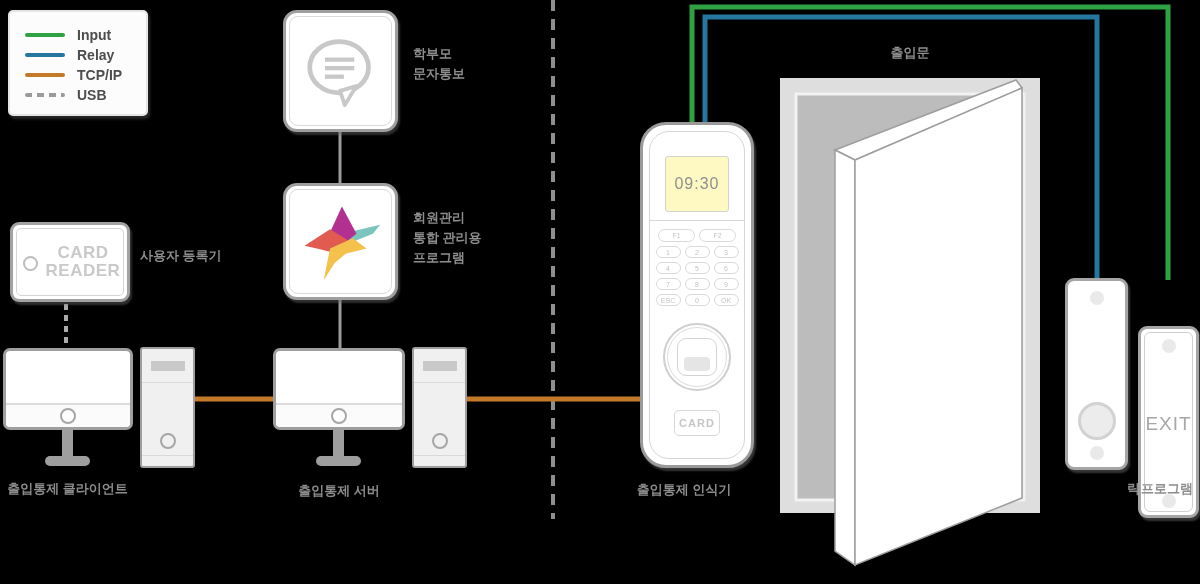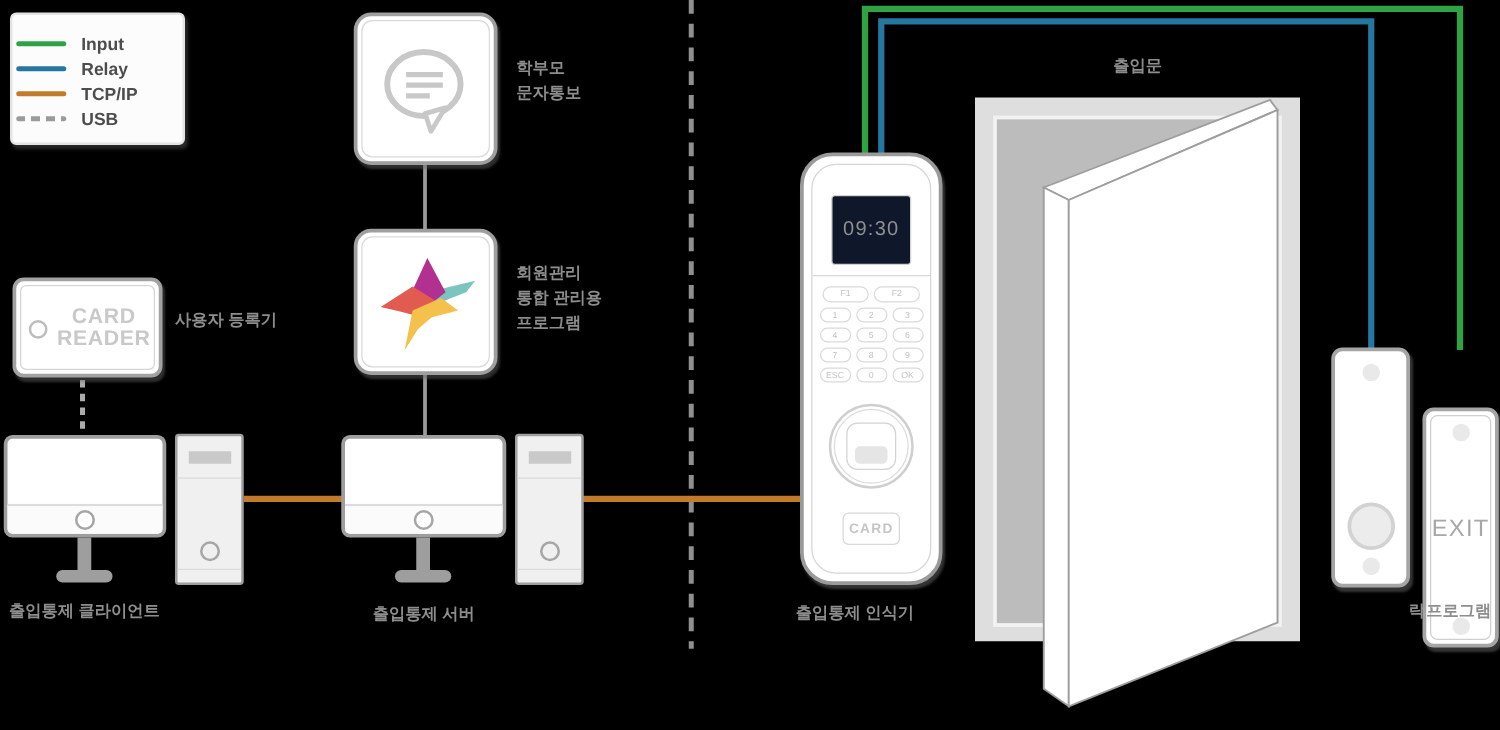--- a/index.html
+++ b/index.html
@@ -14,21 +14,21 @@
   #wiring{left:0;top:0;}
   .lg-input{stroke:var(--input-green,#2fa344);}
   .lg-relay{stroke:var(--relay-blue,#26779f);}
   .lg-tcpip{stroke:var(--tcpip-orange,#c47a2b);}
   .lg-gray{stroke:#9b9b9b;}
 
   
   .legend{
     left:8px;top:10px;width:140px;height:106px;background:#fcfcfc;
     border:2px solid #e4e4e4;border-radius:5px;box-sizing:border-box;
-    padding:13px 0 0 3px;box-shadow:2px 3px 3px rgba(90,90,90,.45);
+    padding:13px 0 0 15px;box-shadow:2px 3px 3px rgba(90,90,90,.45);
   }
   .legend-row{display:flex;align-items:center;height:20px;}
   .swatch{width:40px;height:4px;border-radius:2px;flex:0 0 auto;}
   .sw-input{background:var(--input-green,#2fa344);}
   .sw-relay{background:var(--relay-blue,#26779f);}
   .sw-tcpip{background:var(--tcpip-orange,#c47a2b);}
   .sw-usb{background:repeating-linear-gradient(90deg,var(--usb-gray,#9b9b9b) 0 7px,transparent 7px 12px);}
   .legend-label{margin-left:12px;font-size:14px;font-weight:bold;color:#4d4d4d;}
 
   
@@ -65,21 +65,21 @@
   .t-line2{position:absolute;bottom:10px;left:0;right:0;border-top:1px solid #dadada;}
   .t-btn{position:absolute;top:84px;left:50%;transform:translateX(-50%);
     width:12px;height:12px;border:2px solid #a6a6a6;border-radius:50%;background:#f0f0f0;}
 
   
   .reader{left:640px;top:122px;width:114px;height:346px;background:#fff;
     border:3px solid #9a9a9a;border-radius:26px;box-sizing:border-box;
     box-shadow:2px 3px 2px rgba(105,105,105,.5);}
   .reader-inner{position:absolute;inset:6px;border:1px solid #d6d6d6;border-radius:20px;}
   .rd-screen{position:absolute;top:31px;left:50%;transform:translateX(-50%);
-    width:62px;height:54px;background:#0f172a;border:1px solid #d2d2d2;border-radius:3px;
+    width:62px;height:54px;background:#fef9c3;border:1px solid #d2d2d2;border-radius:3px;
     display:flex;align-items:center;justify-content:center;
     font-size:16px;color:#8f8f8f;letter-spacing:1px;}
   .rd-div{position:absolute;top:95px;left:7px;right:7px;border-top:1px solid #d8d8d8;}
   .rd-keys{position:absolute;top:104px;left:0;right:0;display:flex;flex-direction:column;align-items:center;gap:4px;}
   .krow{display:flex;gap:4px;justify-content:center;}
   .key{border:1px solid #dadada;border-radius:8px;color:#c3c3c3;font-size:7px;
     display:flex;align-items:center;justify-content:center;box-sizing:border-box;background:#fff;}
   .key.f{width:37px;height:13px;}
   .key.n{width:25px;height:12px;}
   .fp{position:absolute;top:198px;left:50%;transform:translateX(-50%);

